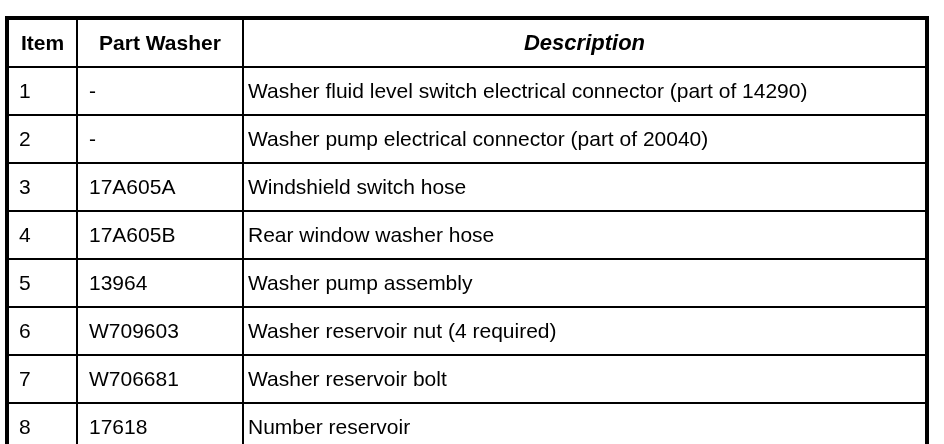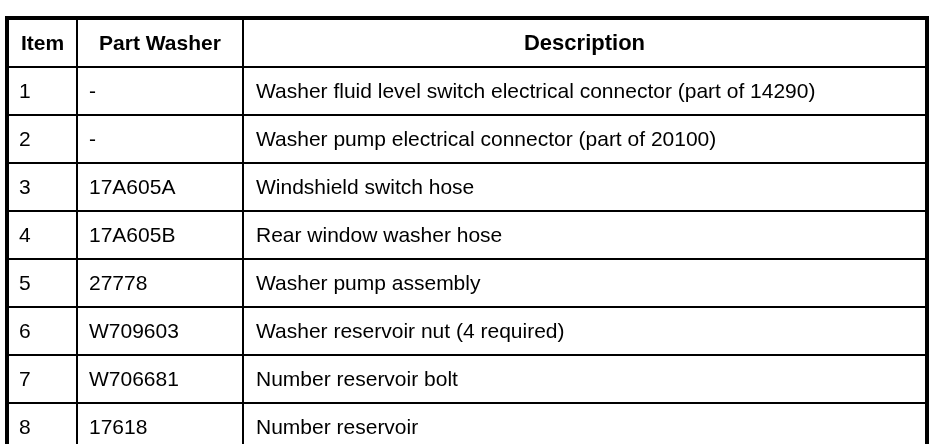--- a/index.html
+++ b/index.html
@@ -58,37 +58,38 @@
 
   table.parts-table thead th {
     font-weight: bold;
     text-align: center;
     height: 49px;
     letter-spacing: 0px;
   }
 
   table.parts-table thead th.th-desc {
     font-size: 22px;
+    font-style: italic;
   }
 
   table.parts-table tbody td {
     font-weight: normal;
     text-align: left;
     height: 48px;
     vertical-align: middle;
   }
 
   table.parts-table tbody td.cell-item {
     padding-left: 10px;
   }
   table.parts-table tbody td.cell-part {
     padding-left: 11px;
   }
   table.parts-table tbody td.cell-desc {
-    padding-left: 12px;
+    padding-left: 4px;
   }
 </style>
 </head>
 <body>
 
 <div class="page">
   <div class="parts-table-wrap">
     <table class="parts-table">
       <colgroup>
         <col class="col-item">
@@ -104,46 +105,46 @@
       </thead>
       <tbody>
         <tr>
           <td class="cell-item">1</td>
           <td class="cell-part">-</td>
           <td class="cell-desc">Washer fluid level switch electrical connector (part of 14290)</td>
         </tr>
         <tr>
           <td class="cell-item">2</td>
           <td class="cell-part">-</td>
-          <td class="cell-desc">Washer pump electrical connector (part of 20100)</td>
+          <td class="cell-desc">Washer pump electrical connector (part of 20040)</td>
         </tr>
         <tr>
           <td class="cell-item">3</td>
           <td class="cell-part">17A605A</td>
           <td class="cell-desc">Windshield switch hose</td>
         </tr>
         <tr>
           <td class="cell-item">4</td>
           <td class="cell-part">17A605B</td>
           <td class="cell-desc">Rear window washer hose</td>
         </tr>
         <tr>
           <td class="cell-item">5</td>
-          <td class="cell-part">27778</td>
+          <td class="cell-part">13964</td>
           <td class="cell-desc">Washer pump assembly</td>
         </tr>
         <tr>
           <td class="cell-item">6</td>
           <td class="cell-part">W709603</td>
           <td class="cell-desc">Washer reservoir nut (4 required)</td>
         </tr>
         <tr>
           <td class="cell-item">7</td>
           <td class="cell-part">W706681</td>
-          <td class="cell-desc">Number reservoir bolt</td>
+          <td class="cell-desc">Washer reservoir bolt</td>
         </tr>
         <tr>
           <td class="cell-item">8</td>
           <td class="cell-part">17618</td>
           <td class="cell-desc">Number reservoir</td>
         </tr>
       </tbody>
     </table>
   </div>
 </div>

